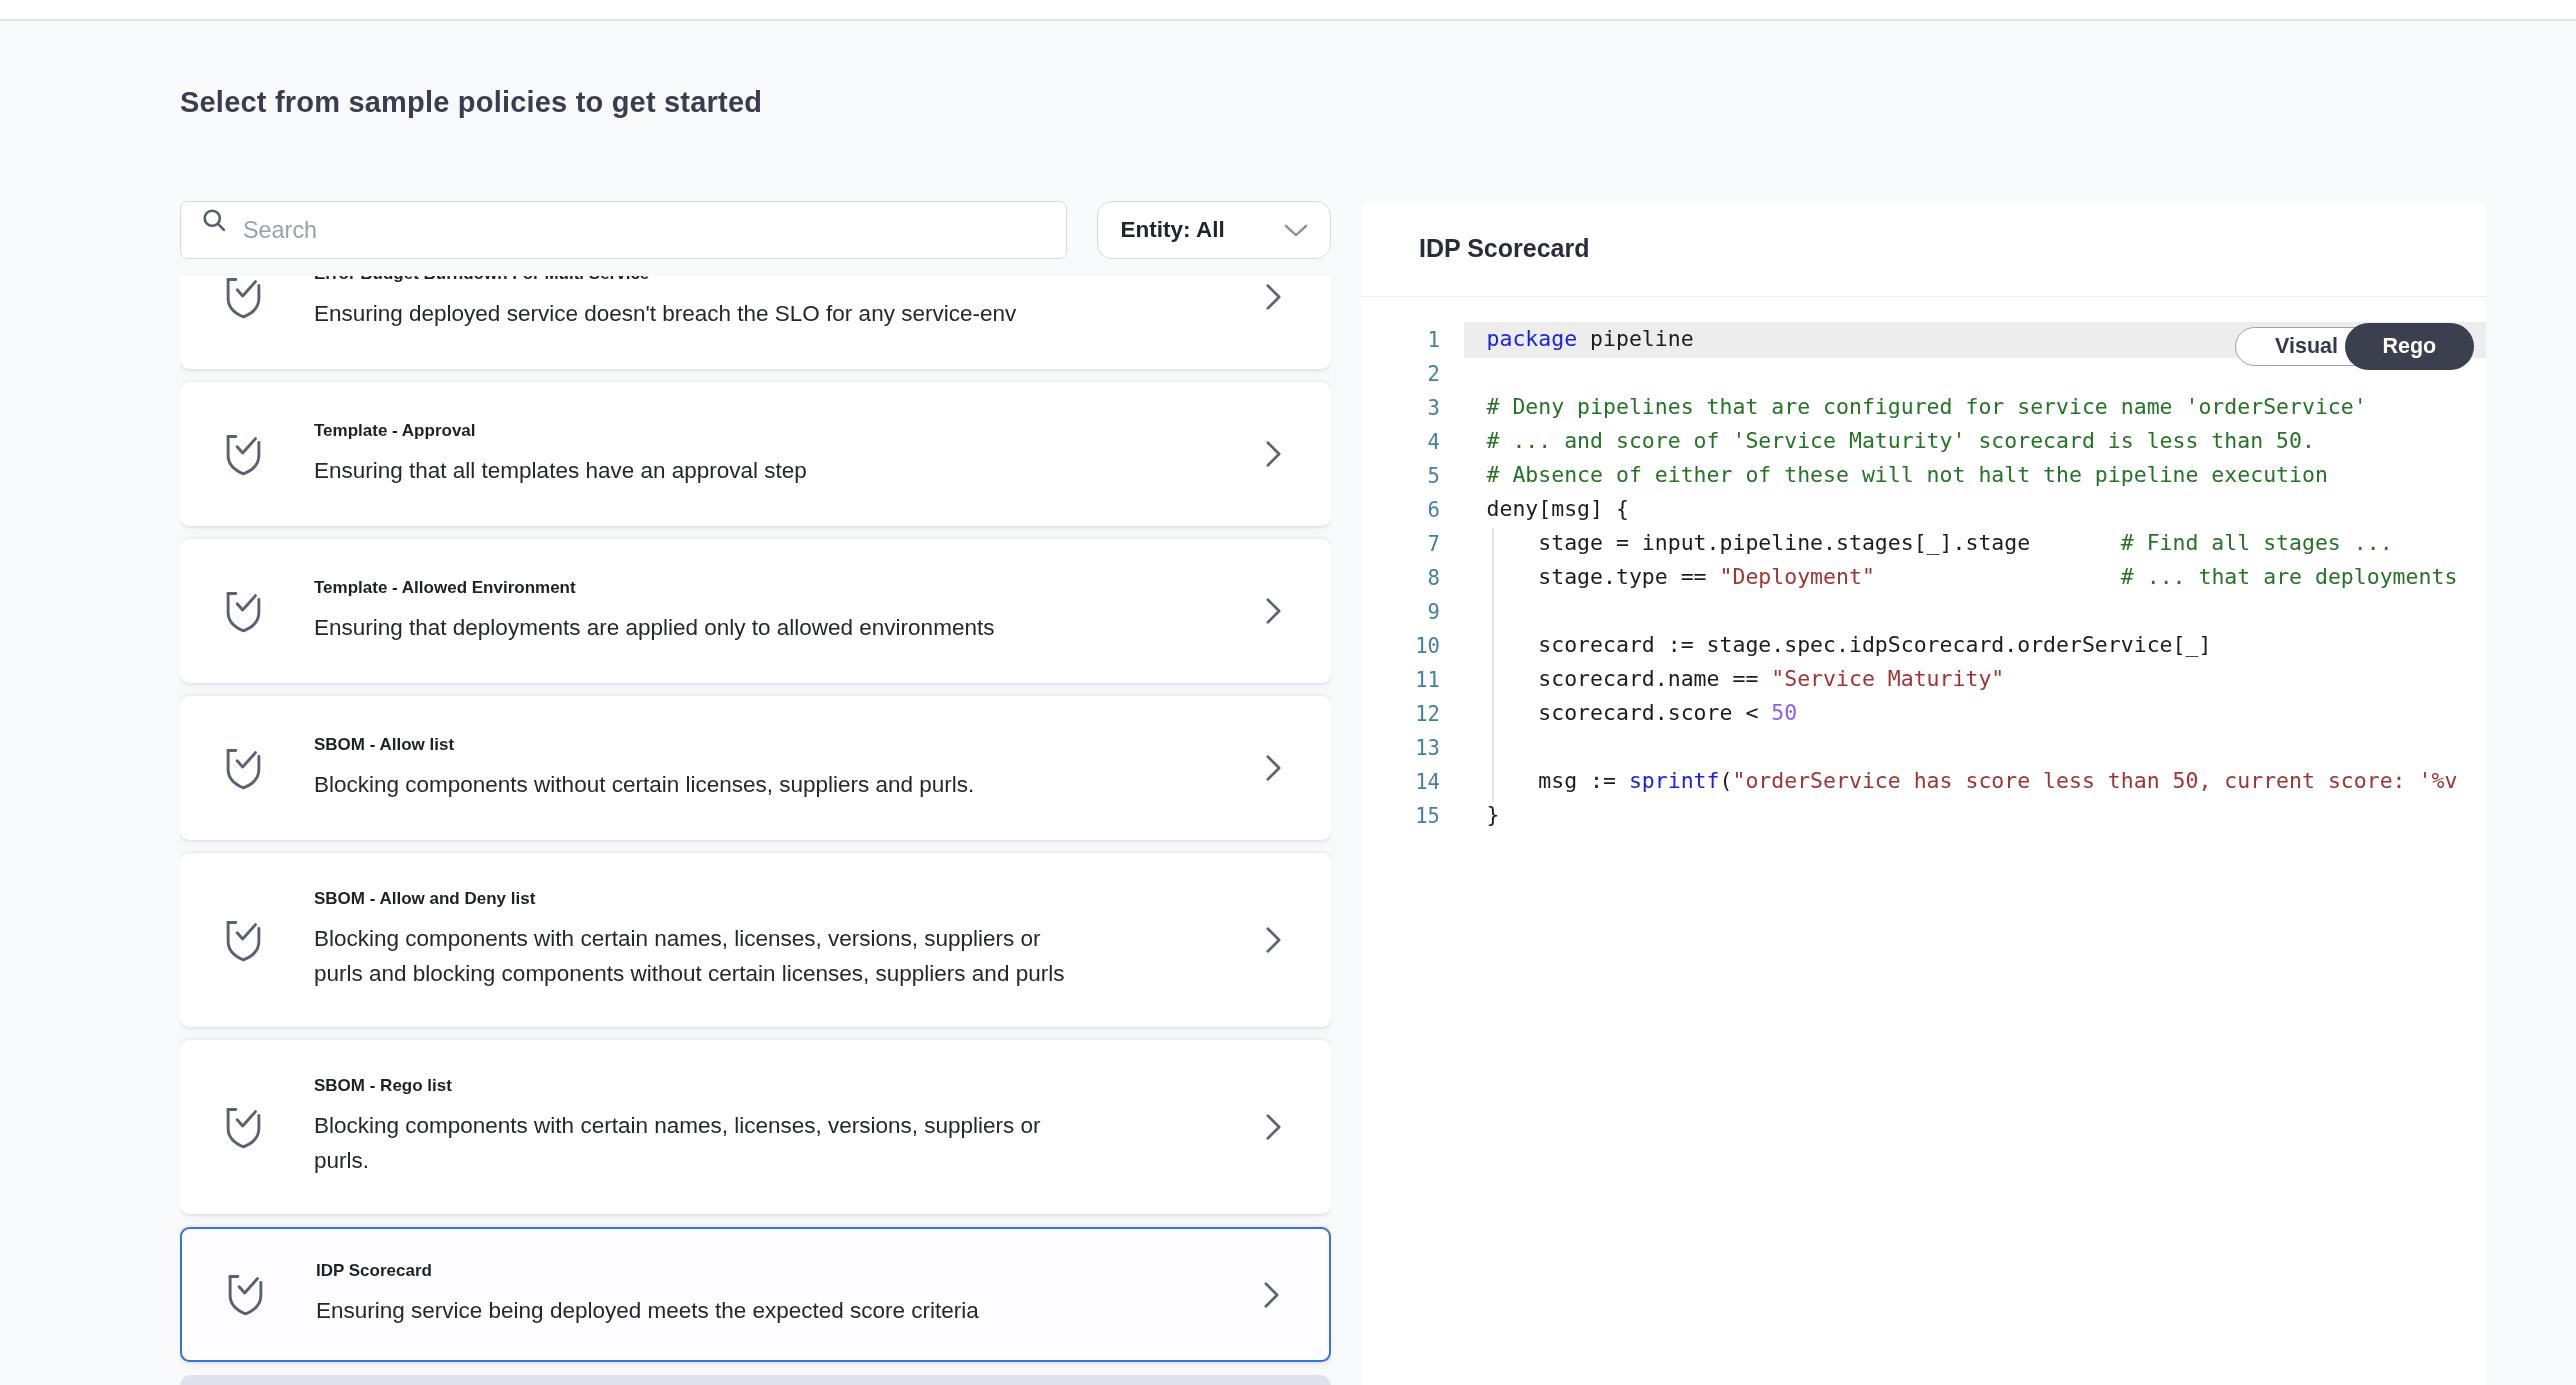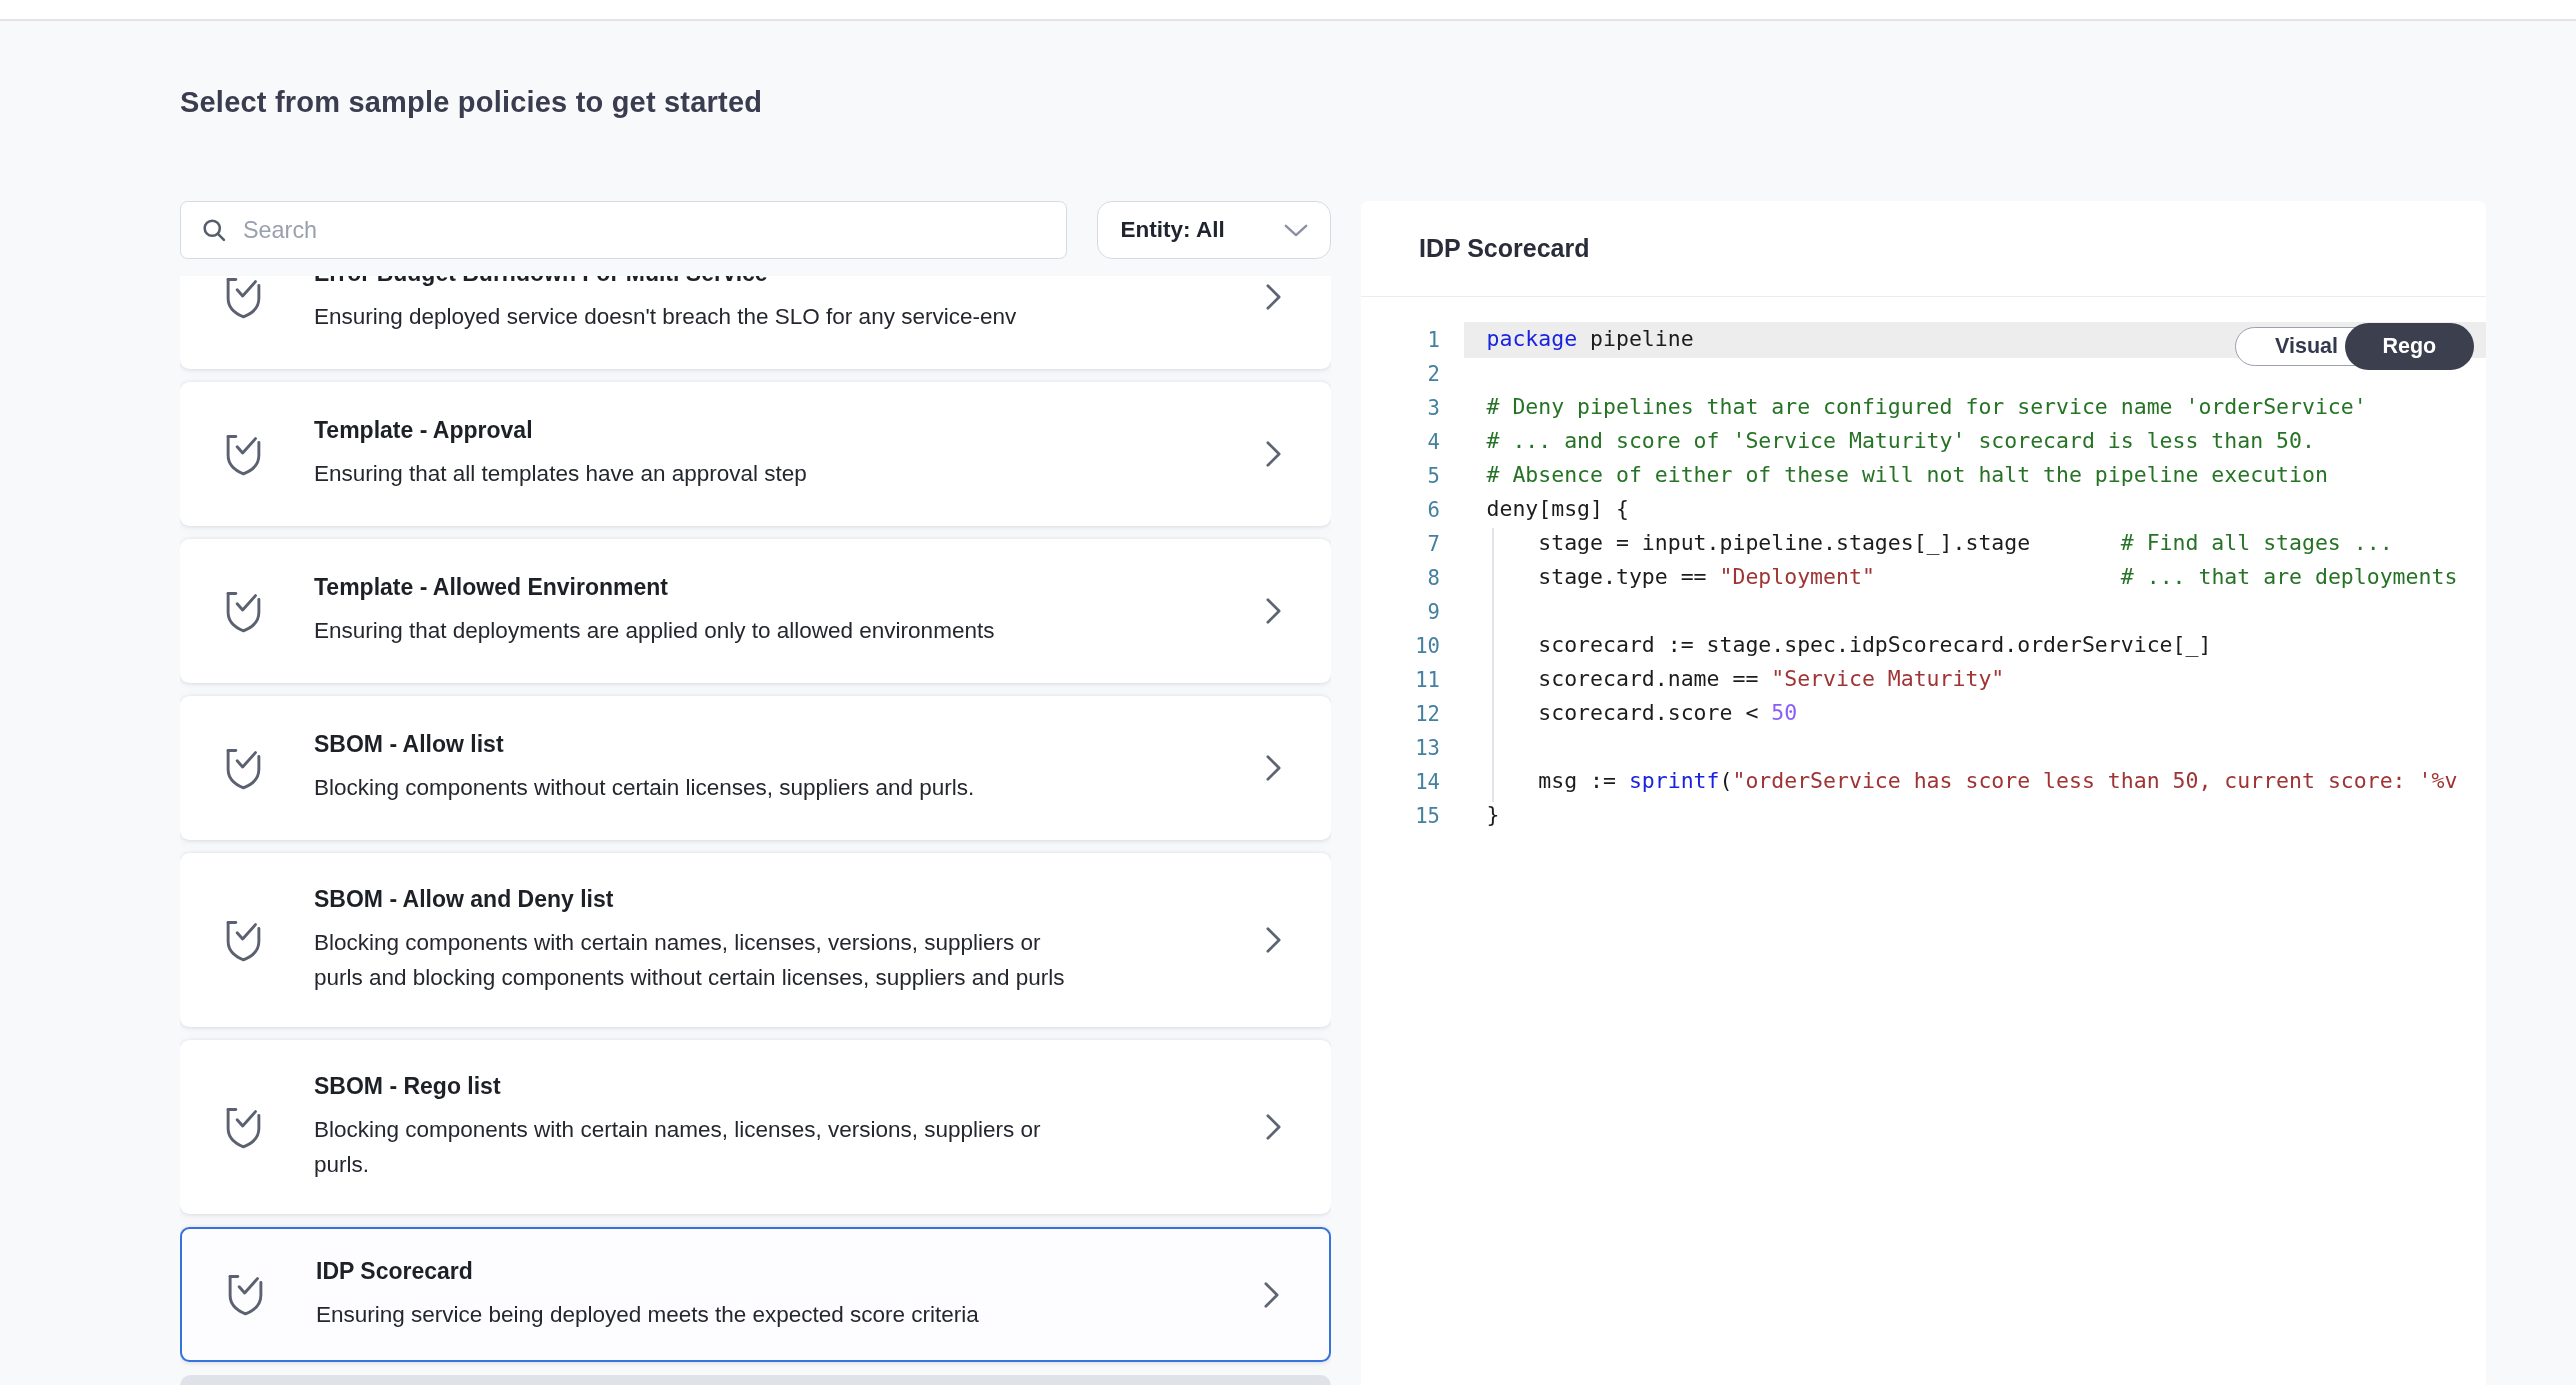--- a/index.html
+++ b/index.html
@@ -8,21 +8,21 @@
 
   .top-bar { position:absolute; left:0; top:0; width:2576px; height:20.6px;
     background:#ffffff; border-bottom:2.8px solid #e4e4e7; z-index:5; }
 
   .page-title { position:absolute; left:180px; top:86px; font-size:29px;
     font-weight:700; color:#3a3d4f; letter-spacing:0.2px; }
 
   
   .search-box { position:absolute; left:180px; top:201px; width:887px; height:58px;
     background:#fff; border:1.9px solid #d8dae3; border-radius:7.5px;
-    display:flex; align-items:center; padding:4px 19px; }
+    display:flex; padding:4px 19px; }
   .search-box svg { flex:0 0 auto; margin-right:15px; }
   .search-input { border:none; outline:none; flex:1; font-size:23.4px;
     color:#2b2f3a; font-family:"Liberation Sans",sans-serif; background:transparent; }
   .search-input::placeholder { color:#99a0ae; }
 
   .entity-dd { position:absolute; left:1097px; top:201px; width:234px; height:58px;
     background:#fff; border:1.9px solid #d8dae3; border-radius:15px;
     display:flex; align-items:center; justify-content:space-between;
     padding:0 22.5px; cursor:pointer; }
   .entity-label { font-size:22.5px; font-weight:600; color:#20242f; }
@@ -34,21 +34,21 @@
   .policy-card { background:#fff; border-radius:9.4px;
     box-shadow:0 0.9px 3.7px rgba(40,41,61,.10), 0 1.9px 9.4px rgba(96,97,112,.06);
     display:flex; align-items:center; padding:0 49px 0 43px; cursor:pointer;
     flex:0 0 auto; position:relative;gap:24px; }
   .policy-card:first-child { margin-top:-51px; }
   .policy-card.h1 { height:144px; }
   .policy-card.h2 { height:174px; }
   .policy-card.selected { height:135px; border:2.8px solid #3572dd; background:#fdfdff; }
   .card-icon { flex:0 0 auto; margin-right:26px; }
   .card-text { flex:1; min-width:0; }
-  .policy-title { font-size:23px; font-weight:700; color:#1d2026; margin-bottom:12px; }
+  .policy-title { font-size:17px; font-weight:700; color:#1d2026; margin-bottom:12px; }
   .policy-desc { font-size:22.5px; color:#24272e; line-height:35px; white-space:pre-line; }
   .card-chevron { flex:0 0 auto; margin-left:22.5px; }
   .next-card-peek { height:56px; background:#dfe2e8; border-radius:11.2px 11.2px 0 0;
     flex:0 0 auto; }
 
   
   .detail-panel { position:absolute; left:1361px; top:201px; width:1125px;
     height:1184px; background:#ffffff; border-radius:7.5px 7.5px 0 0; overflow:hidden; }
   .panel-header { height:96px; border-bottom:1.9px solid #ebecf0;
     display:flex; align-items:center; padding-left:58px; }

